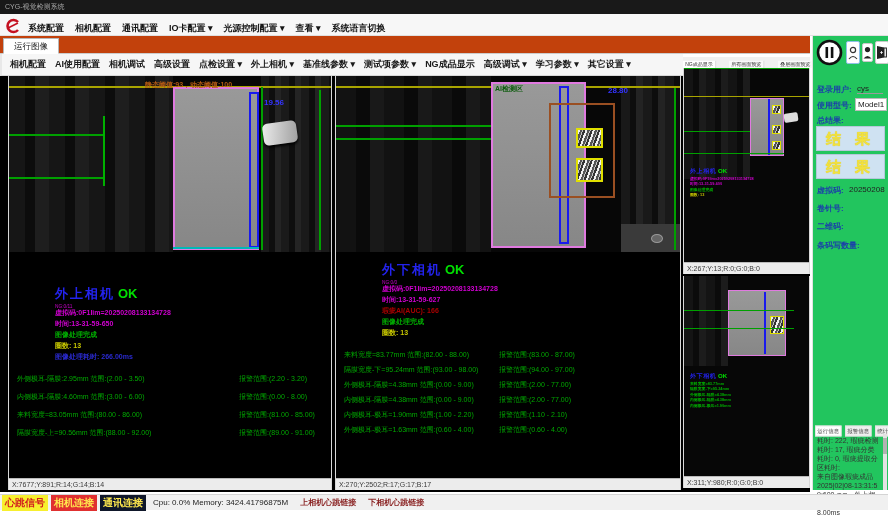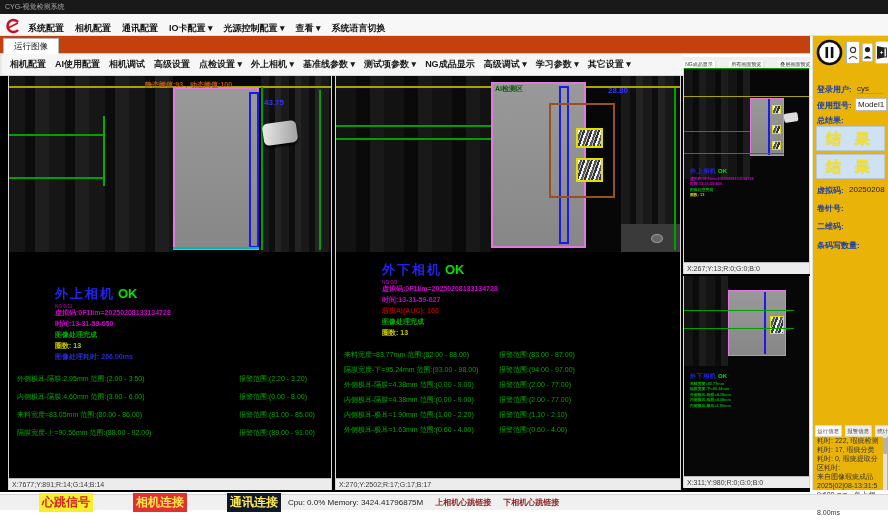--- a/index.html
+++ b/index.html
@@ -58,35 +58,35 @@
   .metal{background:repeating-linear-gradient(110deg,#f0f0f0 0 2px,#555 2px 4px,#c0c0c0 4px 5px,#333 5px 7px);}
   .grayblock{background:linear-gradient(180deg,#999999,#878787);}
 
   .mini{transform:scale(0.55);transform-origin:0 0;width:220px;}
   .mini .r-title{margin:0 0 2px 0;}
   .mini .t-blue{font-size:11px;letter-spacing:1px;}
   .mini .t-ok{font-size:11px;}
   .mini .r-line{margin-left:0;font-size:7px;line-height:10px;}
 
   
-  .control{position:absolute;left:812px;top:36px;width:76px;height:454px;background:#eab308;box-sizing:border-box;border-left:1px solid #e2e2e2;}
+  .control{position:absolute;left:812px;top:36px;width:76px;height:454px;background:#22c55e;box-sizing:border-box;border-left:1px solid #e2e2e2;}
   .btn{position:absolute;background:#fff;border:1px solid #c9c9c9;border-radius:2px;display:flex;align-items:center;justify-content:center;cursor:pointer;box-sizing:border-box;}
   .pausebtn{border:none;background:transparent;}
   .clabel{position:absolute;left:4px;font-size:8px;font-weight:700;color:#1b3faa;white-space:nowrap;}
   .cvalue{position:absolute;font-size:8px;color:#222;white-space:nowrap;}
   .resultbox{position:absolute;left:3px;width:69px;height:25px;background:#cfe2f2;border:1px solid #b6c8da;color:#f2e13c;font-size:15px;font-weight:700;letter-spacing:5px;text-align:center;line-height:24px;box-sizing:border-box;text-shadow:0 0 1px #d8c400;}
   .itabs{position:absolute;left:2px;top:388px;width:70px;display:flex;}
   .itab{font-size:7px;transform:scale(0.78);transform-origin:0 50%;color:#444;white-space:nowrap;margin-right:-4px;padding:1px 2px;background:#efefef;border:1px solid #ddd;}
   .logtext{position:absolute;left:4px;top:400px;width:64px;font-size:7px;color:#333;line-height:9px;word-break:break-all;}
   .scroll{position:absolute;left:70px;top:398px;width:4px;height:56px;background:#e2e2e2;}
   .thumb{position:absolute;left:0;top:4px;width:4px;height:16px;background:#b2b2b2;}
 
   
   .statusbar{position:absolute;left:0;top:494px;width:888px;height:16px;background:#f0f0f0;border-top:1px solid #d4d4d4;display:flex;align-items:center;padding-left:2px;box-sizing:border-box;}
-  .badge{font-size:12px;font-weight:700;padding:1px 3px;margin-right:3px;white-space:nowrap;margin-left:37px;}
+  .badge{font-size:10px;font-weight:700;padding:1px 3px;margin-right:3px;white-space:nowrap;}
   .badge-hb{background:#f7ef2e;color:#d32020;}
   .badge-cam{background:#e03030;color:#ffe94e;}
   .badge-comm{background:#0f172a;color:#ffe94e;}
   .cpu{font-size:8px;color:#222;margin-left:4px;white-space:nowrap;}
   .hblink{font-size:8px;color:#8b2525;font-weight:700;margin-left:12px;white-space:nowrap;cursor:pointer;}
 </style>
 </head>
 <body>
 
 <div class="window">
@@ -143,21 +143,21 @@
       <div class="a" style="left:0;top:0;width:164px;height:176px;background:repeating-linear-gradient(90deg,#161616 0 16px,#0c0c0c 16px 26px,#1e1e1e 26px 40px);"></div>
       <div class="a" style="left:252px;top:0;width:70px;height:176px;background:repeating-linear-gradient(90deg,#1a1a1a 0 8px,#0e0e0e 8px 14px,#242424 14px 20px);"></div>
       <div class="a" style="left:0;top:10px;width:322px;height:2px;background:#a8a400;"></div>
       <div class="a" style="left:0;top:58px;width:96px;height:2px;background:#00a000;"></div>
       <div class="a" style="left:0;top:101px;width:96px;height:2px;background:#00a000;"></div>
       <div class="a" style="left:94px;top:40px;width:2px;height:70px;background:#00b000;"></div>
       <div class="a grayblock" style="left:164px;top:11px;width:86px;height:163px;border:2px solid #e07ae0;box-sizing:border-box;"></div>
       <div class="ol-threshold" style="left:136px;top:4px;">静态阈值:93，动态阈值:100</div>
       <div class="a" style="left:240px;top:16px;width:10px;height:156px;border:2px solid #1a1aee;box-sizing:border-box;"></div>
       <div class="a" style="left:252px;top:11px;width:2px;height:163px;background:#00a000;"></div>
-      <div class="ol-blueval" style="left:255px;top:22px;">43.75</div>
+      <div class="ol-blueval" style="left:255px;top:22px;">19.56</div>
       <div class="a" style="left:254px;top:46px;width:34px;height:22px;background:linear-gradient(100deg,#ececec,#9f9f9f);border-radius:5px;transform:rotate(-8deg);box-shadow:0 2px 3px #000;"></div>
       <div class="a" style="left:310px;top:14px;width:2px;height:160px;background:#00a000;"></div>
       <div class="a" style="left:164px;top:171px;width:86px;height:2px;background:#00b8b8;"></div>
     </div>
     <div class="results meas-left" style="height:226px;margin-top:32px;">
       <div class="r-note" style="left:46px;top:20px;">NG:0/11</div>
       <div class="r-title">
         <span class="t-blue">外上相机</span><span class="t-ok">OK</span>
       </div>
       <div class="r-line magenta">虚拟码:0F1Iim=20250208133134728</div>

